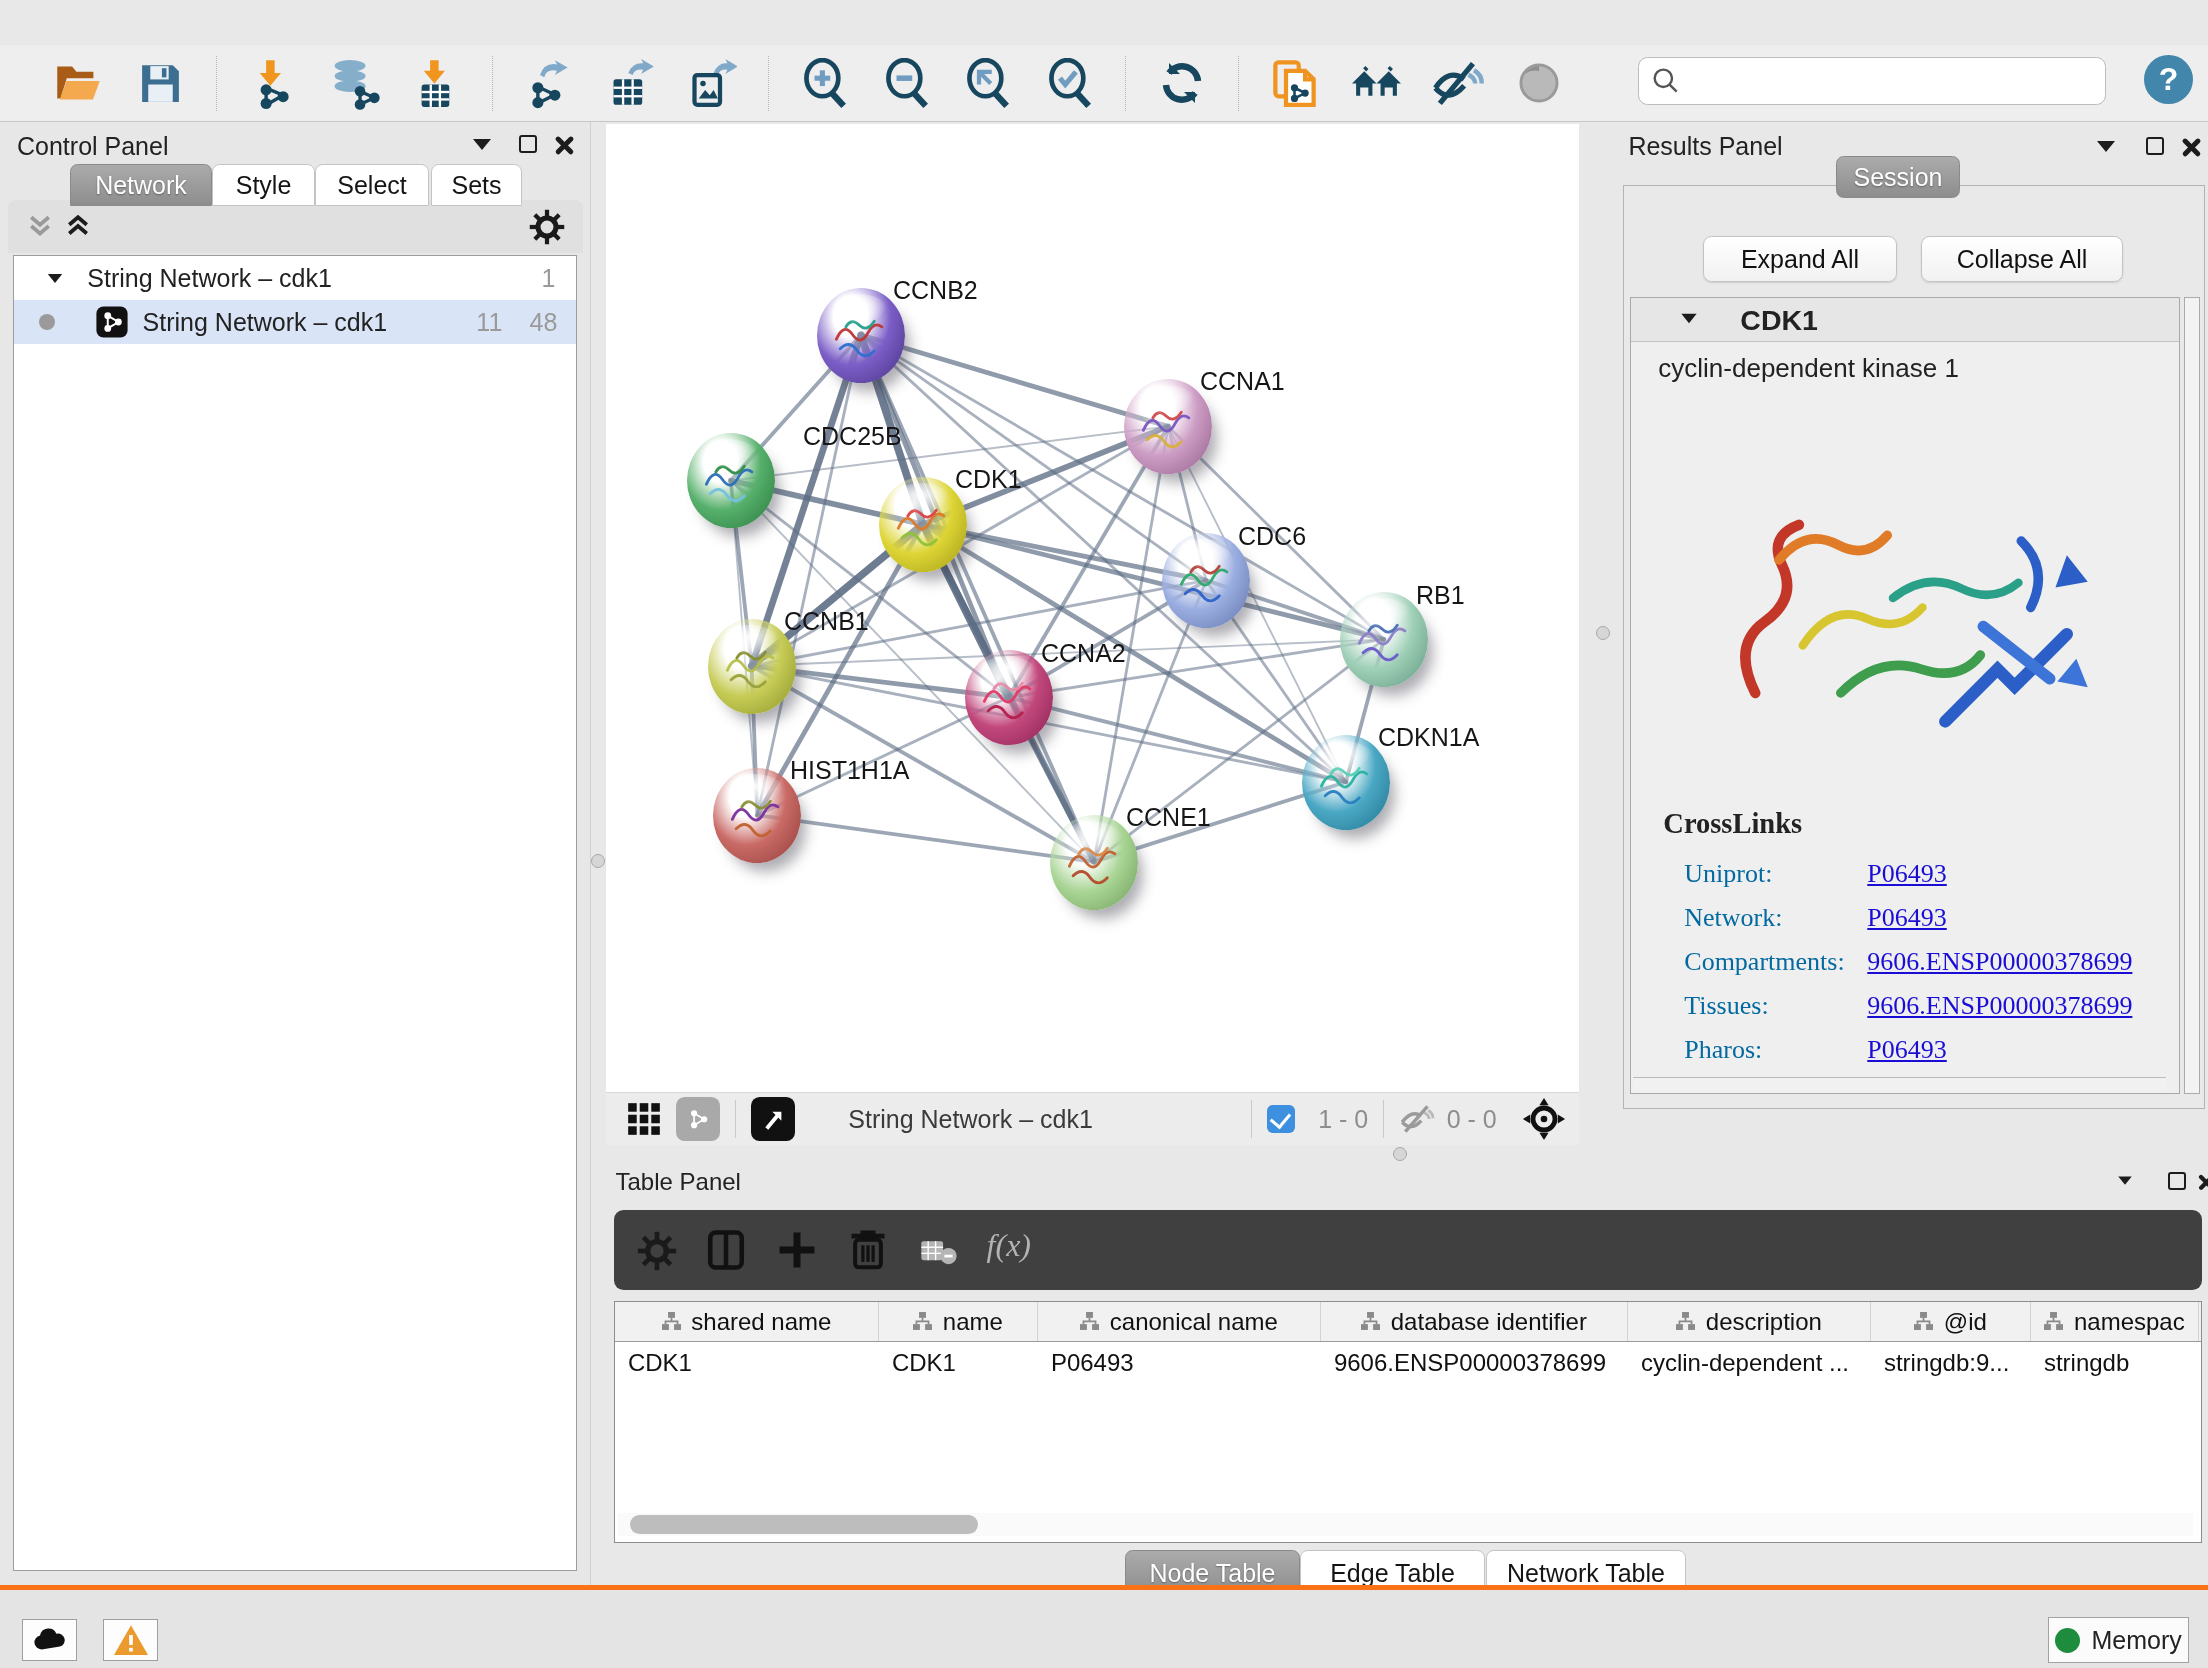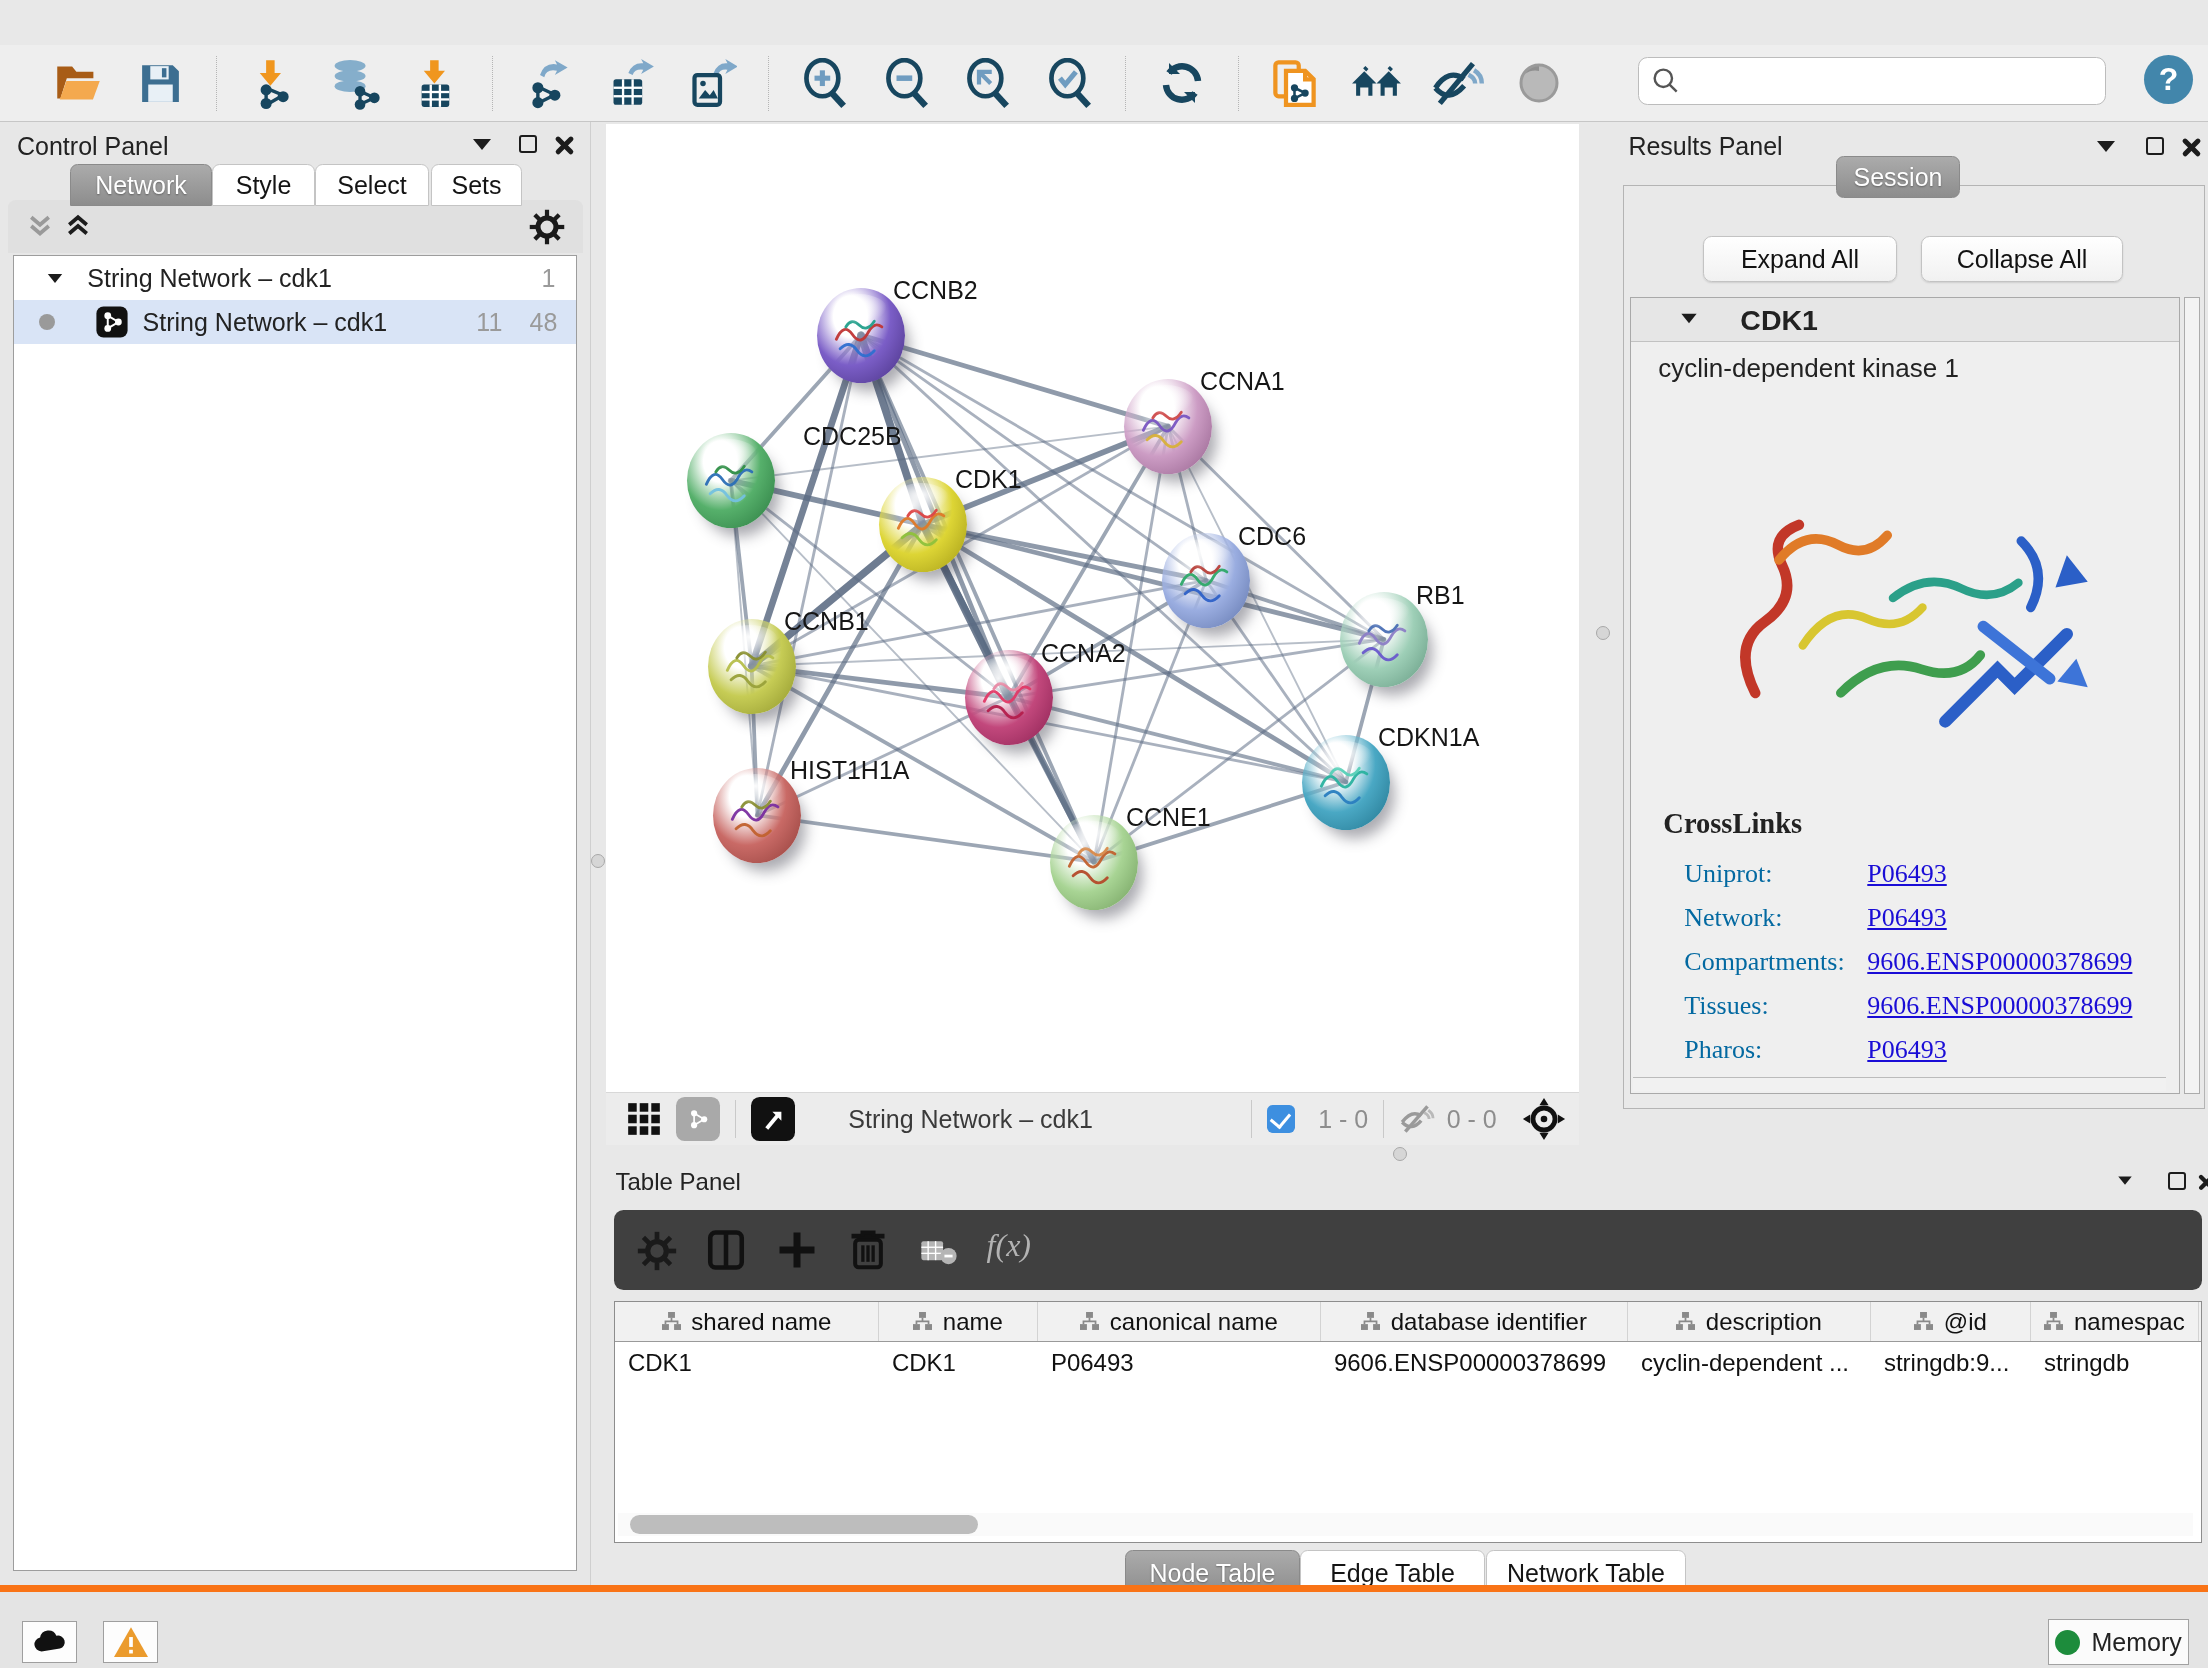--- a/index.html
+++ b/index.html
@@ -96,21 +96,21 @@
       border-right:1px solid #d3d3d3;box-sizing:border-box;overflow:hidden;white-space:nowrap;}
   .trow{display:flex;height:42px;}
   .td{font-size:24px;color:#111;padding-left:13.3px;display:flex;align-items:center;box-sizing:border-box;
       overflow:hidden;white-space:nowrap;}
   .hscroll{position:absolute;left:3.8px;bottom:5.7px;width:1575px;height:23px;background:#fafafa;}
   .hthumb{position:absolute;left:11.4px;top:1.9px;width:348px;height:19px;border-radius:9.5px;background:#bdbdbd;}
 
   .fx{font-family:"Liberation Serif","DejaVu Serif",serif;font-style:italic;font-size:32px;color:#b3b3b3;}
 
   
-  .bottombar{left:0;top:1585px;width:2208px;height:84px;background:#e4e4e4;border-top:7px solid #f97316;box-sizing:border-box;}
+  .bottombar{left:0;top:1585px;width:2208px;height:84px;background:#e4e4e4;border-top:5px solid #f97316;box-sizing:border-box;}
   .bb-btn{position:absolute;top:28.5px;width:55px;height:42px;background:#fdfdfd;border:1.9px solid #9f9f9f;
           display:flex;align-items:center;justify-content:center;box-sizing:border-box;}
   .memory{position:absolute;left:2048px;top:27px;width:141px;height:46px;background:#fbfbfb;border:1.9px solid #a2a2a2;
           display:flex;align-items:center;justify-content:center;gap:11.4px;font-size:25px;box-sizing:border-box;}
   .memdot{width:25px;height:25px;border-radius:50%;background:#1d8c3c;}
 </style>
 </head>
 <body>
 
 <div class="app">

